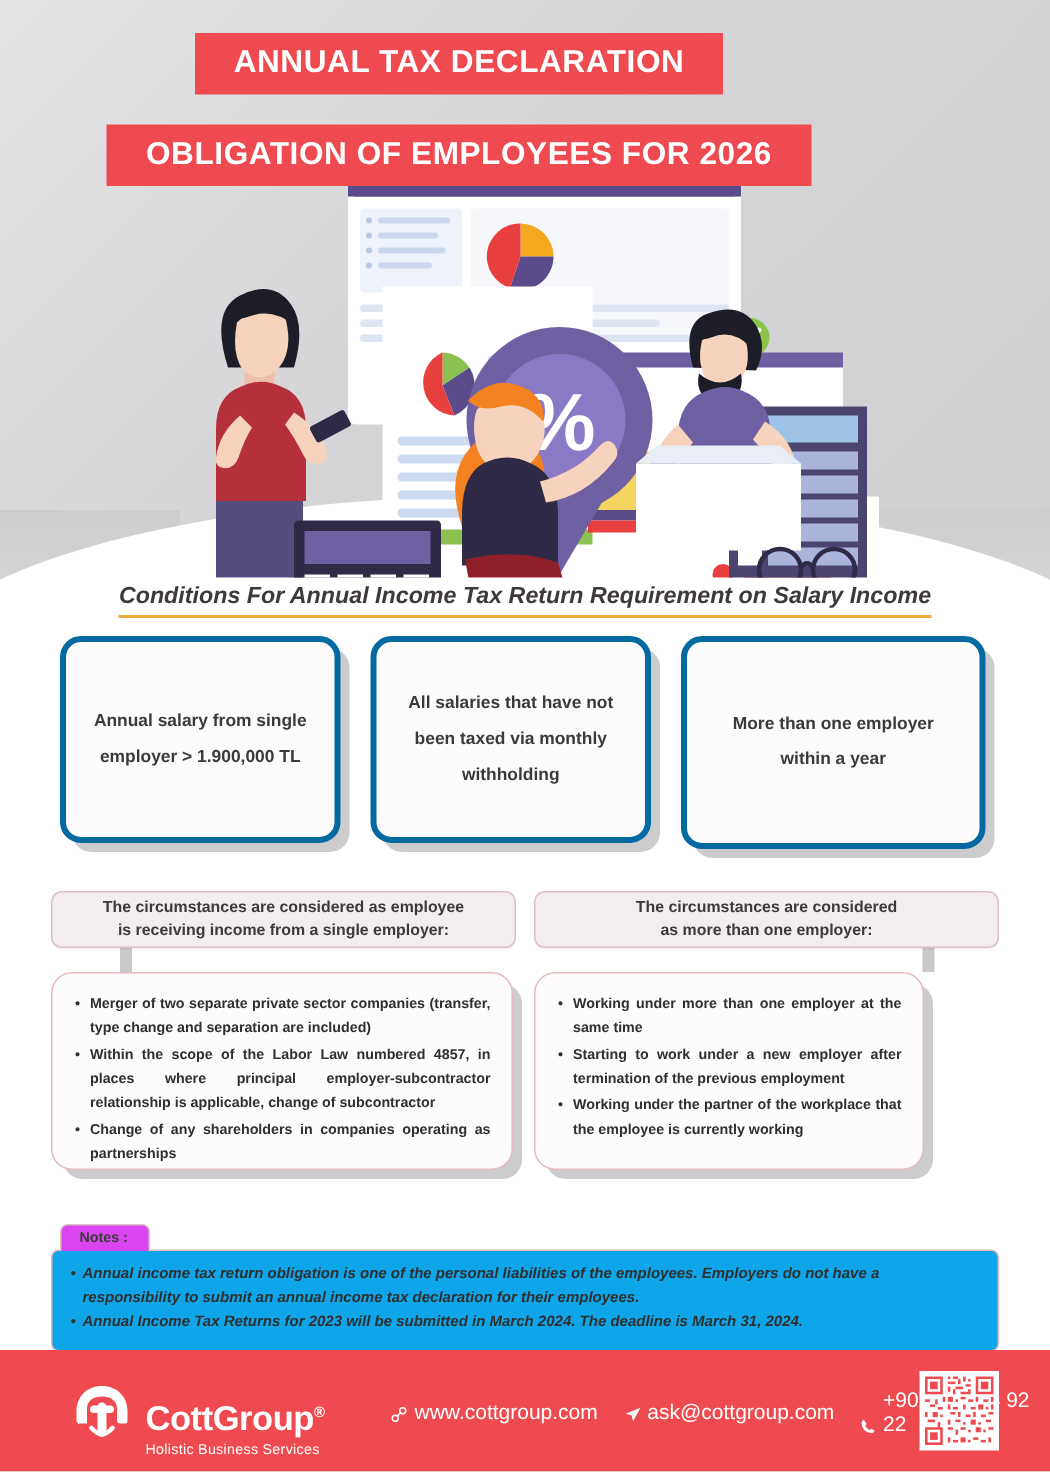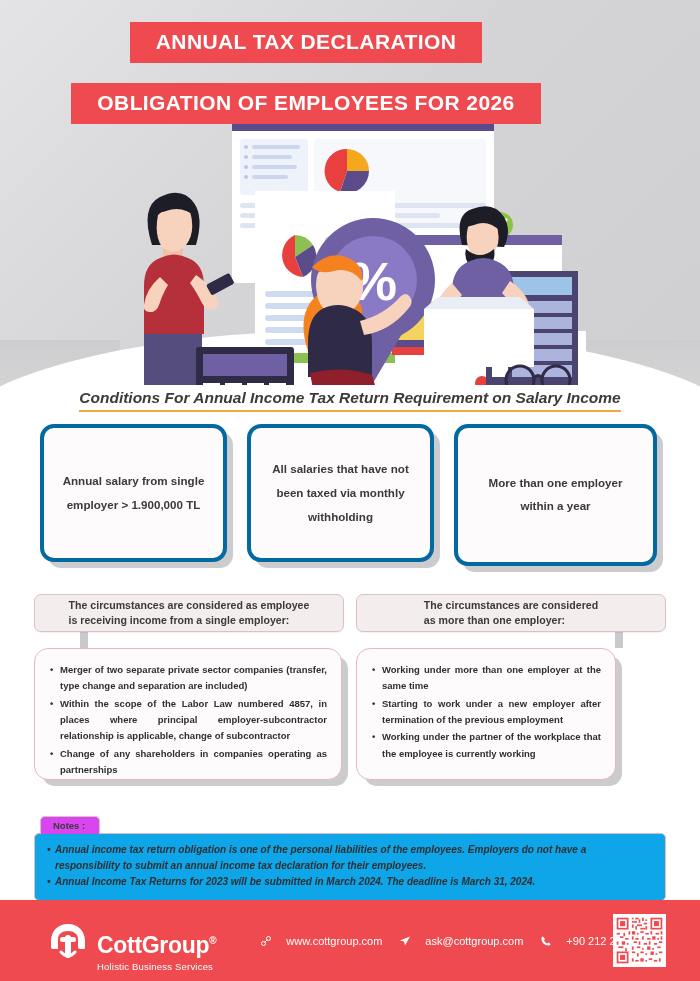--- a/index.html
+++ b/index.html
@@ -86,21 +86,21 @@
   }
   .card.c3 li::before {
     content:"•"; position:absolute; left:0; top:0;
   }
 
   
   .secbars { position:absolute; left:0; top:594px; width:700px; height:40px; z-index:7; }
   .secbar {
     position:absolute; top:0; height:38px;
     background:#f4eded; border:1px solid #ddc0c3; border-radius:7px;
-    display:flex; align-items:center; justify-content:center; text-align:left;
+    display:flex; align-items:center; justify-content:center; text-align:center;
     box-shadow:0 1px 0 rgba(0,0,0,.05);
   }
   .secbar.l { left:34px; width:310px; }
   .secbar.r { left:356px; width:310px; }
   .secbar p { font-size:10.6px; font-weight:bold; color:#3a3a3a; line-height:1.45; }
 
   .connector {
     position:absolute; width:8px; height:16px; background:#c9c9cc; z-index:6;
   }
   .connector.cl { left:80px;  top:632px; }
@@ -149,21 +149,21 @@
     display:flex; align-items:center;
   }
   .logo-block { display:flex; align-items:center; margin-left:48px; }
   .logo-mark { width:40px; height:40px; margin-right:9px; }
   .logo-text { color:#fff; line-height:1;margin-top:24px; }
   .logo-name { font-size:23px; font-weight:bold; letter-spacing:-.3px; position:relative; display:inline-block;}
   .logo-reg { font-size:10px; vertical-align:super; }
   .logo-tag { font-size:9.5px; margin-top:5px; letter-spacing:.2px; }
 
   .contacts { display:flex; align-items:center; gap:17px; margin-left:44px; }
-  .contact { display:flex; align-items:flex-end; gap:14px; color:#fff; font-size:11px; }
+  .contact { display:flex; align-items:flex-end; gap:4px; color:#fff; font-size:14px; }
   .contact svg { display:block; }
 
   .qr {
     position:absolute; right:34px; top:14px;
     width:53px; height:53px; background:#fff; padding:2px;
   }
 </style>
 </head>
 <body>
 

